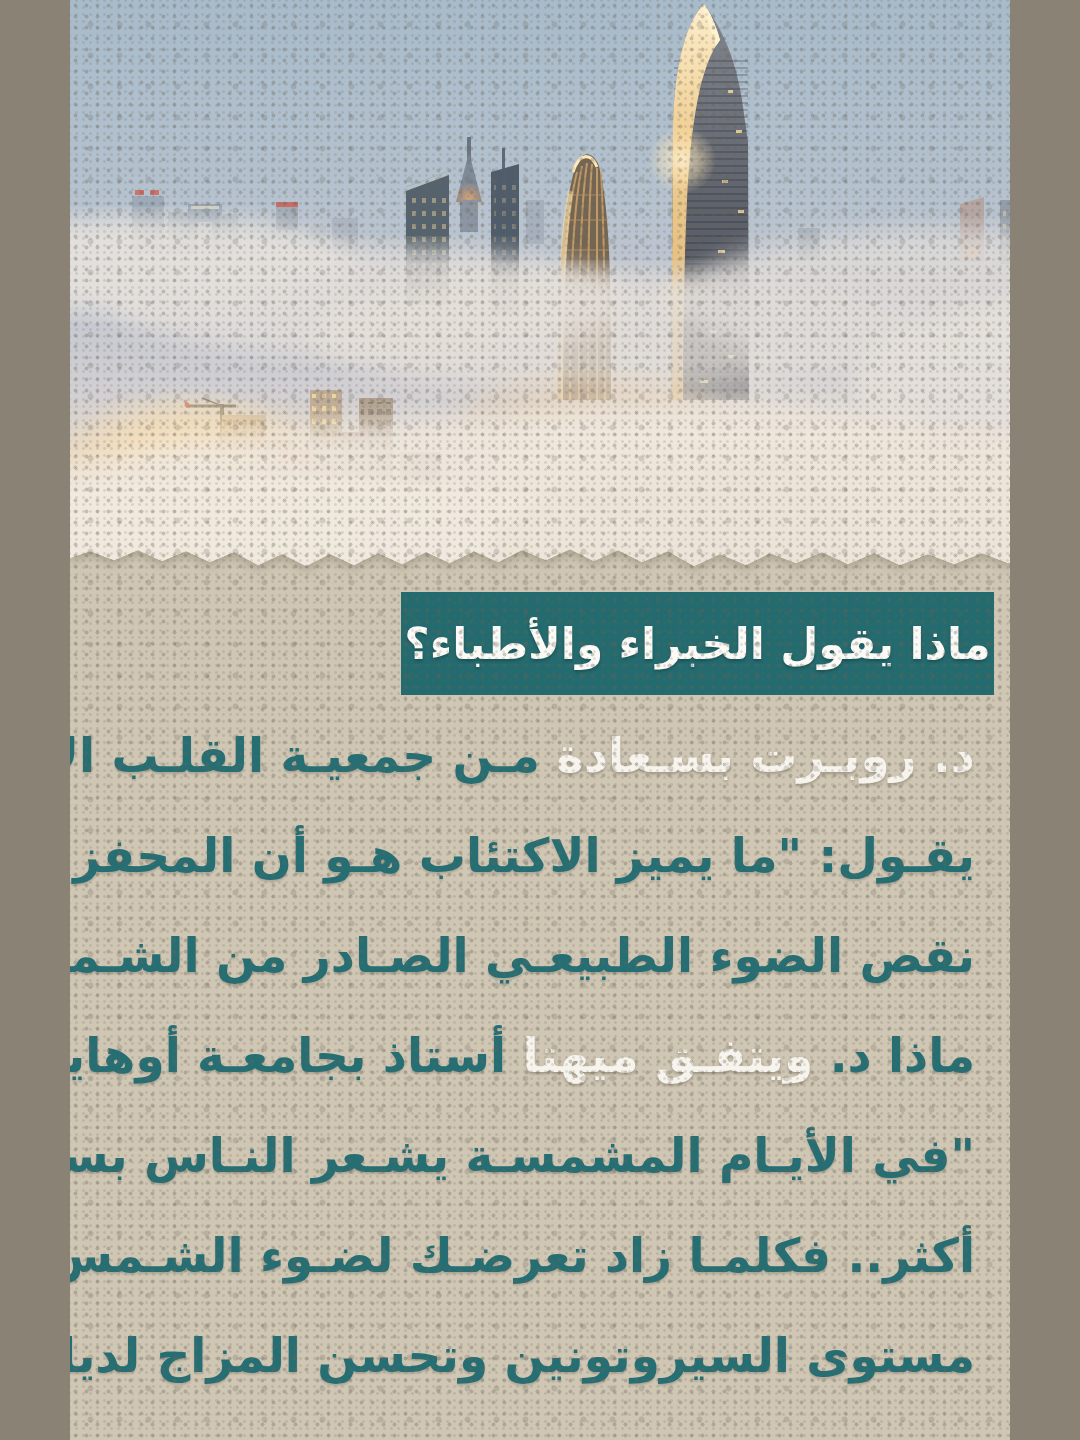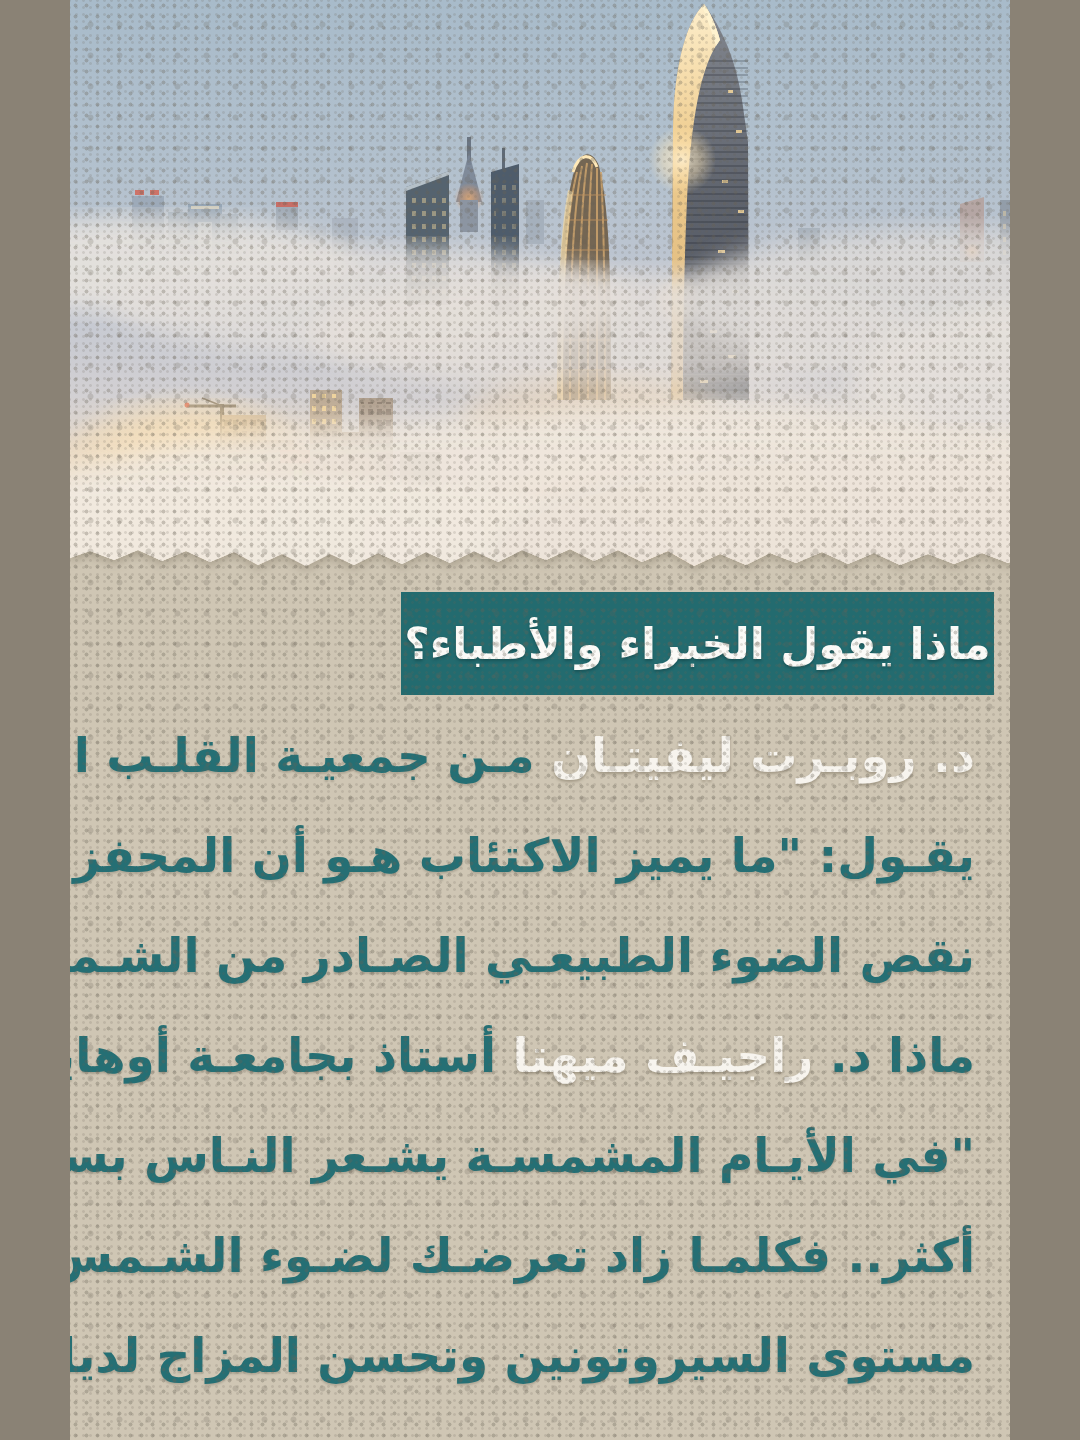--- a/index.html
+++ b/index.html
@@ -271,23 +271,23 @@
         </g>
       </g>
     </svg>
   </div>
 
   <div class="banner">
     <span class="banner-title">ماذا يقول الخبراء والأطباء؟</span>
   </div>
 
   <div class="article">
-      <div class="line"><span class="seg-white">د. روبـرت ليفيتـان </span><span class="seg-teal">مـن جمعيـة القلـب الأمريكيـة</span></div>
+      <div class="line"><span class="seg-white">د. روبـرت بسـعادة </span><span class="seg-teal">مـن جمعيـة القلـب الأمريكيـة</span></div>
       <div class="line"><span class="seg-teal">يقـول: "ما يميز الاكتئاب هـو أن المحفز معـروف وهو</span></div>
       <div class="line"><span class="seg-teal">نقص الضوء الطبيعـي الصـادر من الشـمس، ويتفـق</span></div>
-      <div class="line"><span class="seg-teal">ماذا د. </span><span class="seg-white">راجيـف ميهتا </span><span class="seg-teal">أستاذ بجامعـة أوهايـو ويقـول:</span></div>
+      <div class="line"><span class="seg-teal">ماذا د. </span><span class="seg-white">ويتفـق ميهتا </span><span class="seg-teal">أستاذ بجامعـة أوهايـو ويقـول:</span></div>
       <div class="line"><span class="seg-teal">"في الأيـام المشمسـة يشـعر النـاس بسـعادة ونشـاط</span></div>
       <div class="line"><span class="seg-teal">أكثر..  فكلمـا  زاد  تعرضـك  لضـوء  الشـمس،  ارتفـع</span></div>
       <div class="line center"><span class="seg-teal">مستوى السيروتونين وتحسن المزاج لديك"</span></div>
     </div>
 
   <div class="halftone"></div>
 </div>
 
 </body></html>

